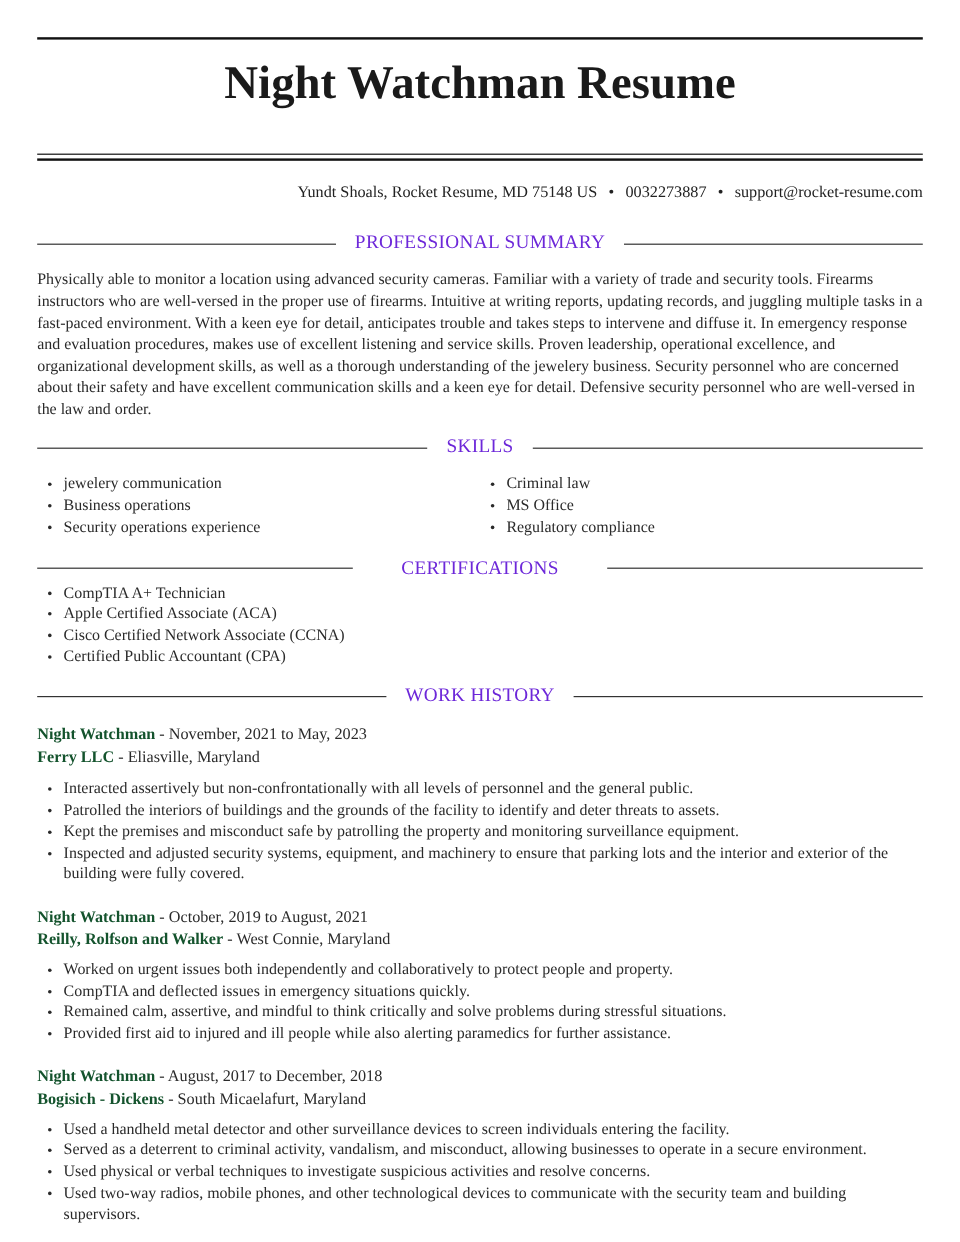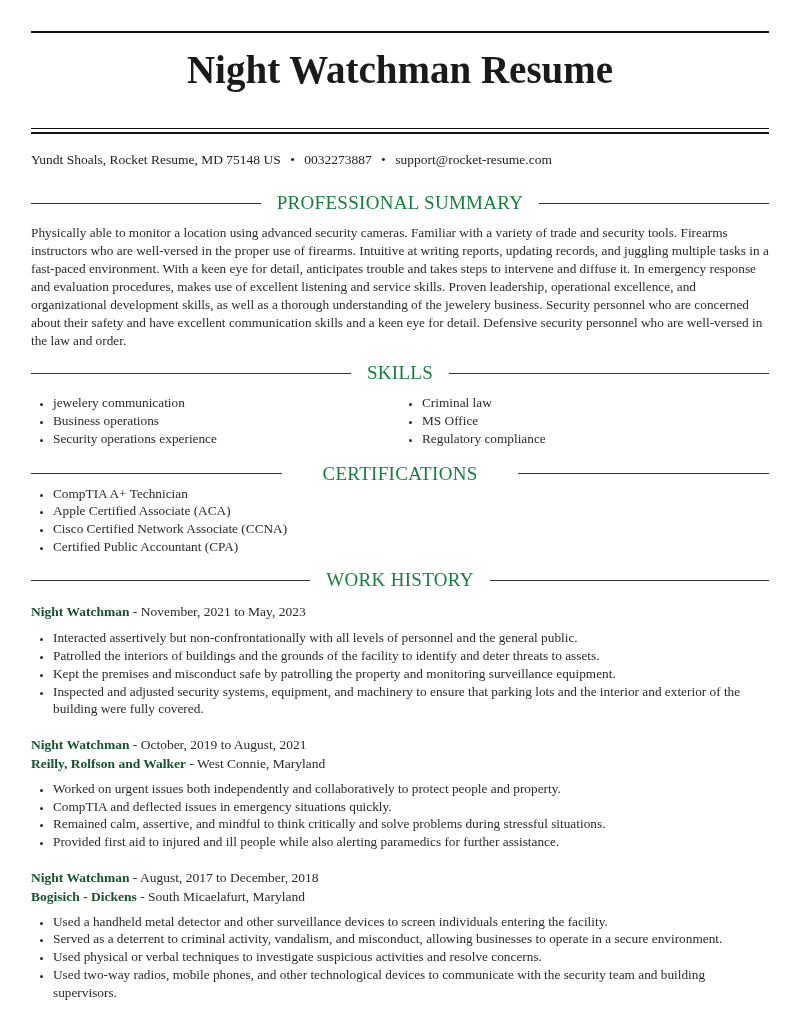--- a/index.html
+++ b/index.html
@@ -40,21 +40,21 @@
       background: #111111;
     }
     .double-rule .gap {
       height: 3px;
     }
     .double-rule .r2 {
       height: 2px;
       background: #111111;
     }
     .contact {
-      text-align: left;
+      text-align: right;
       font-size: 13.5px;
       margin-top: 17px;
       color: #222;
       height: 18px;
       line-height: 18px;
     }
     .contact .sep {
       display: inline-block;
       margin: 0 6px;
     }
@@ -63,24 +63,24 @@
       align-items: center;
       margin-top: 22px;
       height: 22px;
     }
     .section-head .line {
       flex: 1;
       height: 1px;
       background: #333333;
     }
     .section-head .label {
-      font-size: 19px;
+      font-size: 16px;
       letter-spacing: 0.3px;
       padding: 0 16px;
-      color: #15803d;
+      color: #6d28d9;
       white-space: nowrap;
     }
     .summary {
       font-size: 13.3px;
       line-height: 17.9px;
       margin-top: 10px;
       color: #2a2a2a;
     }
     .skills {
       display: flex;
@@ -196,20 +196,23 @@
     <div class="section-head" style="margin-top:14px;">
       <div class="line"></div>
       <div class="label">WORK HISTORY</div>
       <div class="line"></div>
     </div>
 
     <div class="job" style="margin-top:11px;">
       <div class="job-line">
         <b>Night Watchman</b><span> - November, 2021 to May, 2023</span>
       </div>
+      <div class="job-line">
+        <b>Ferry LLC</b><span> - Eliasville, Maryland</span>
+      </div>
       <ul class="bullets" style="margin-top:8px;">
         <li>Interacted assertively but non-confrontationally with all levels of personnel and the general public.</li>
         <li>Patrolled the interiors of buildings and the grounds of the facility to identify and deter threats to assets.</li>
         <li>Kept the premises and misconduct safe by patrolling the property and monitoring surveillance equipment.</li>
         <li>Inspected and adjusted security systems, equipment, and machinery to ensure that parking lots and the interior and exterior of the building were fully covered.</li>
       </ul>
     </div>
 
     <div class="job" style="margin-top:17px;">
       <div class="job-line">

